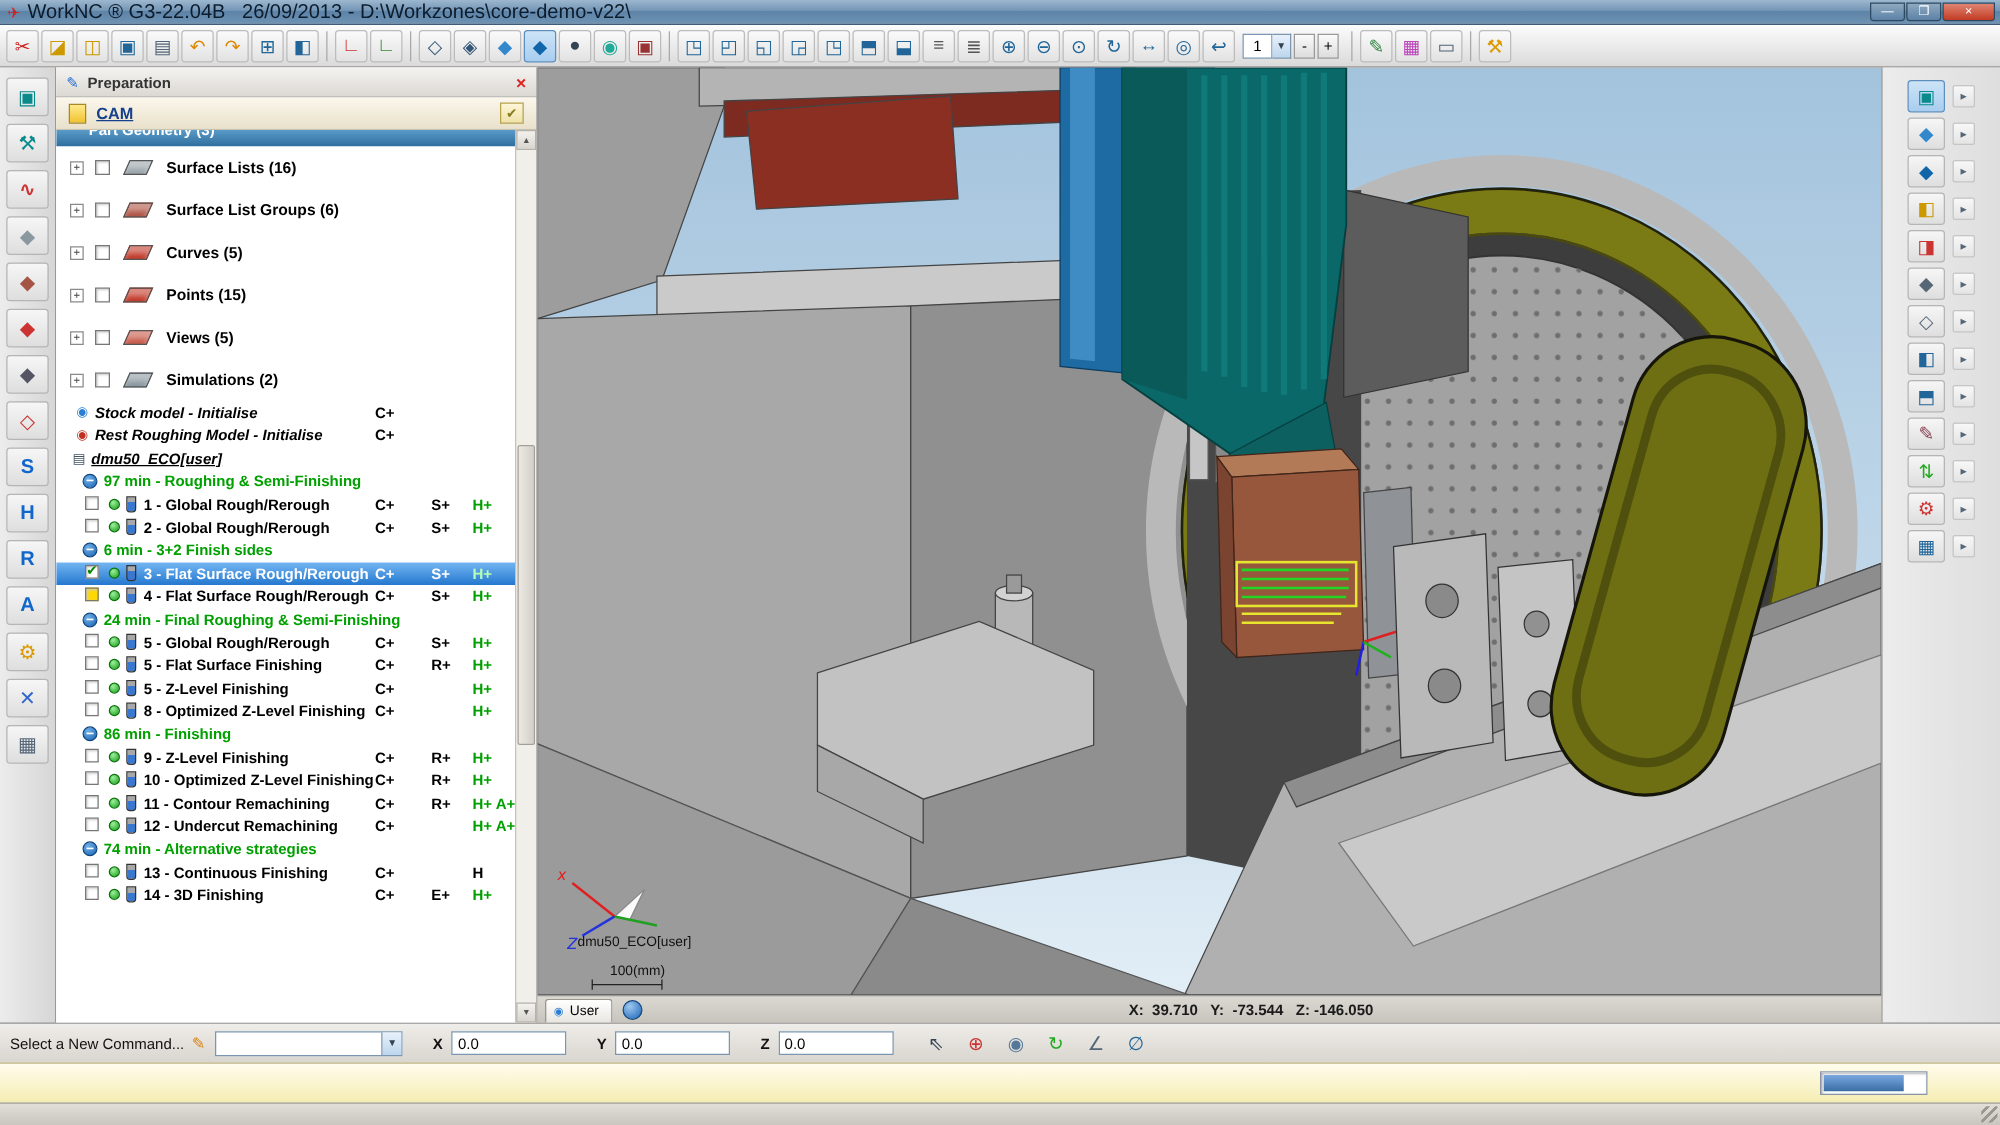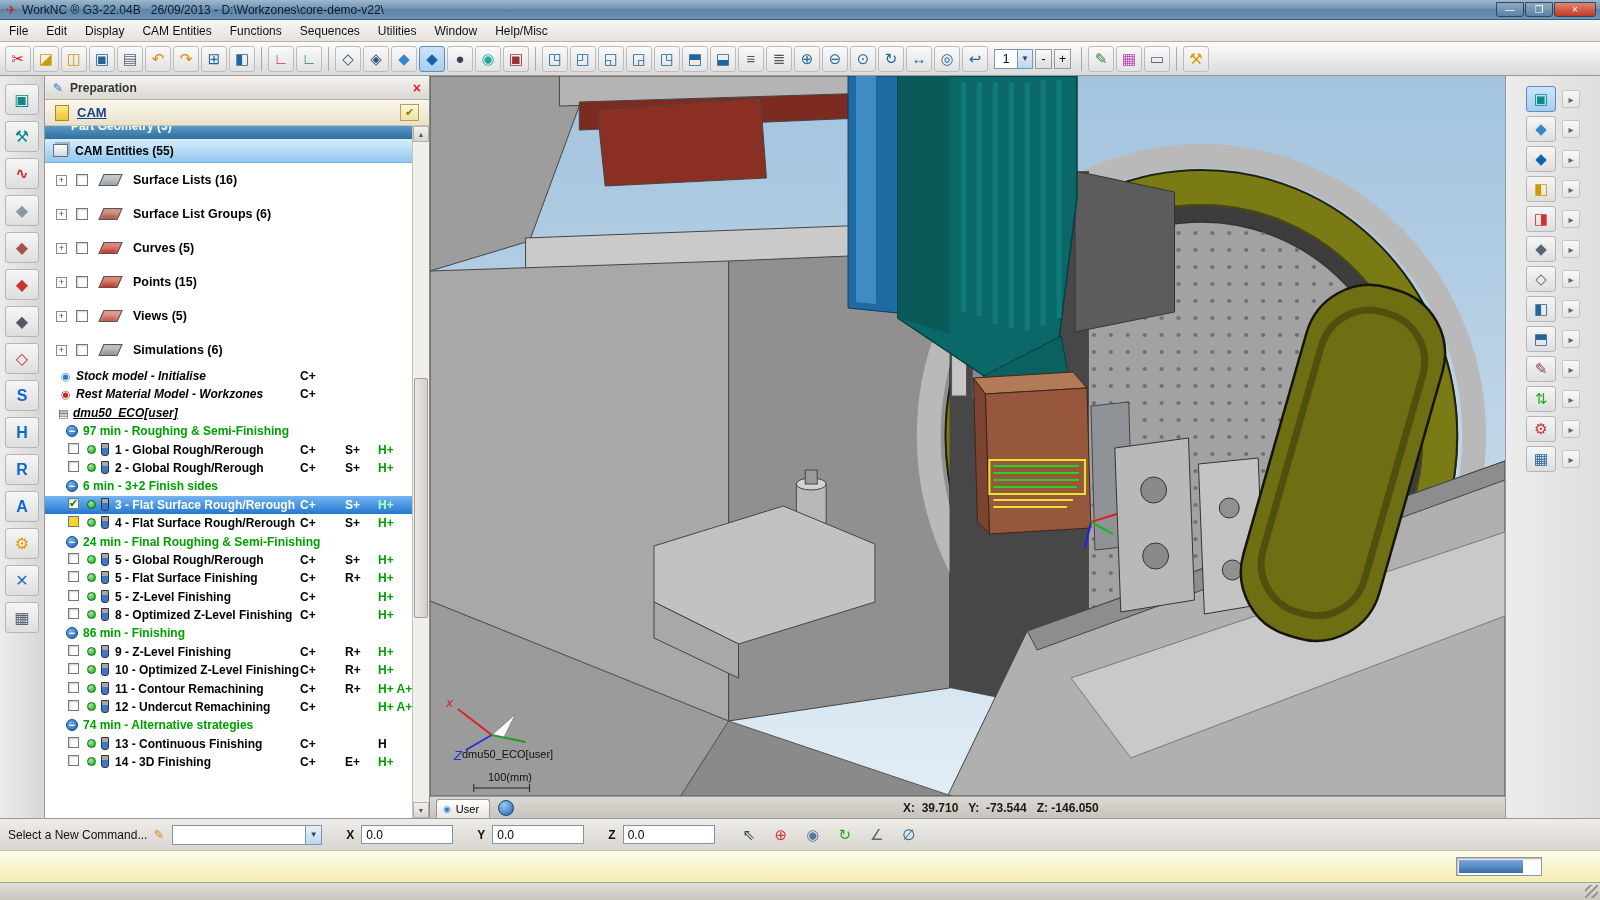--- a/index.html
+++ b/index.html
@@ -2,21 +2,21 @@
 <html><head>
 <meta charset="utf-8">
 <style>
   * { margin:0; padding:0; box-sizing:border-box; }
   body { background:#444; font-family:"Liberation Sans","DejaVu Sans",sans-serif; }
   .app { width:1600px; height:900px; position:relative; display:flex; flex-direction:column; background:#d4d0c8; overflow:hidden; }
 
   
   .titlebar { height:20px; background:linear-gradient(#9db7cf 0%,#7395b5 45%,#5c82a6 46%,#6e93b4 100%); display:flex; align-items:center; border-bottom:1px solid #3e5c78; }
   .app-icon { color:#c22; font-size:12px; margin:0 6px 0 6px; }
-  .title-text { font-size:12px; color:#0c1c2c; white-space:pre; }
+  .title-text { font-size:16px; color:#0c1c2c; white-space:pre; }
   .win-btns { margin-left:auto; display:flex; margin-right:4px; }
   .wbtn { width:28px; height:15px; display:flex; align-items:center; justify-content:center; font-size:10px; color:#fff; border:1px solid #2e4a62; border-radius:0 0 3px 3px; background:linear-gradient(#8fa9c0,#5c82a6); margin-left:1px; }
   .wbtn.close { background:linear-gradient(#e08573,#c23b23); width:42px; }
 
   
   .menubar { height:22px; display:flex; align-items:center; background:linear-gradient(#f7f6f4,#e5e2dd); border-bottom:1px solid #b5b2aa; font-size:12px; color:#111; }
   .menu-item { padding:3px 9px; }
 
   
   .toolbar { height:34px; display:flex; align-items:center; padding:0 4px; background:linear-gradient(#fcfcfc,#dadada); border-bottom:1px solid #9a9a9a; }
@@ -131,31 +131,20 @@
   <div class="titlebar">
     <span class="app-icon">✈</span>
     <span class="title-text">WorkNC ® G3-22.04B   26/09/2013 - D:\Workzones\core-demo-v22\</span>
     <span class="win-btns">
       <span class="wbtn">—</span>
       <span class="wbtn">❐</span>
       <span class="wbtn close">×</span>
     </span>
   </div>
 
-  <div class="menubar">
-      <span class="menu-item">File</span>
-      <span class="menu-item">Edit</span>
-      <span class="menu-item">Display</span>
-      <span class="menu-item">CAM Entities</span>
-      <span class="menu-item">Functions</span>
-      <span class="menu-item">Sequences</span>
-      <span class="menu-item">Utilities</span>
-      <span class="menu-item">Window</span>
-      <span class="menu-item">Help/Misc</span>
-    </div>
 
   <div class="toolbar">
       <span class="tb-btn" style="color: rgb(204, 34, 34);">✂</span>
       <span class="tb-btn" style="color: rgb(204, 153, 0);">◪</span>
       <span class="tb-btn" style="color: rgb(204, 153, 0);">◫</span>
       <span class="tb-btn" style="color: rgb(34, 102, 153);">▣</span>
       <span class="tb-btn" style="color: rgb(85, 102, 119);">▤</span>
       <span class="tb-btn" style="color: rgb(221, 136, 0);">↶</span>
       <span class="tb-btn" style="color: rgb(221, 136, 0);">↷</span>
       <span class="tb-btn" style="color: rgb(34, 102, 153);">⊞</span>
@@ -231,24 +220,20 @@
       <div class="cam-row">
         <span class="cam-icon"></span>
         <span class="cam-label">CAM</span>
         <span class="cam-check">✔</span>
       </div>
       <div class="tree-area">
         <div class="tree">
           <div class="pg-sliver">
             <span>Part Geometry (3)</span>
           </div>
-          <div class="hdr entities-hdr">
-            <span class="hdr-icon"></span>
-            <span>CAM Entities (55)</span>
-          </div>
           <div>
               <div class="ent-row">
                 <span class="expander">+</span>
                 <span class="cb"></span>
                 <span class="ent-icon" style="background: rgb(154, 164, 170);"></span>
                 <span class="ent-label">Surface Lists (16)</span>
               </div>
               <div class="ent-row">
                 <span class="expander">+</span>
                 <span class="cb"></span>
@@ -270,32 +255,32 @@
               <div class="ent-row">
                 <span class="expander">+</span>
                 <span class="cb"></span>
                 <span class="ent-icon" style="background: rgb(200, 90, 74);"></span>
                 <span class="ent-label">Views (5)</span>
               </div>
               <div class="ent-row">
                 <span class="expander">+</span>
                 <span class="cb"></span>
                 <span class="ent-icon" style="background: rgb(138, 152, 160);"></span>
-                <span class="ent-label">Simulations (6)</span>
+                <span class="ent-label">Simulations (2)</span>
               </div>
             </div>
           <div>
               <div class="tp-row special">
                 <span class="sp-ic" style="color: rgb(42, 127, 212);">◉</span>
                 <span class="sp-label">Stock model - Initialise</span>
                 <span class="col c">C+</span>
               </div>
               <div class="tp-row special">
                 <span class="sp-ic" style="color: rgb(192, 48, 32);">◉</span>
-                <span class="sp-label">Rest Material Model - Workzones</span>
+                <span class="sp-label">Rest Roughing Model - Initialise</span>
                 <span class="col c">C+</span>
               </div>
               <div class="tp-row machine">
                 <span class="mach-ic">▤</span>
                 <span class="m-label">dmu50_ECO[user]</span>
               </div>
               <div class="tp-row group">
                 <span class="minus">−</span>
                 <span class="g-label">97 min - Roughing &amp; Semi-Finishing</span>
               </div>

